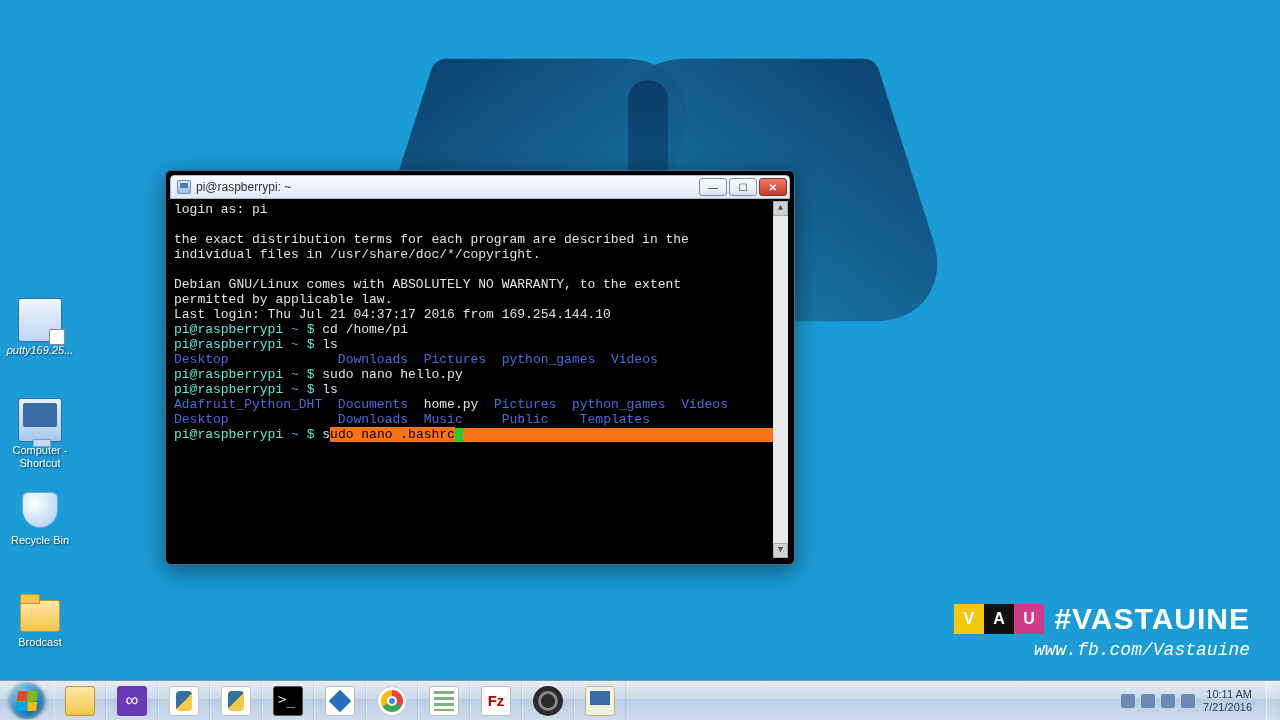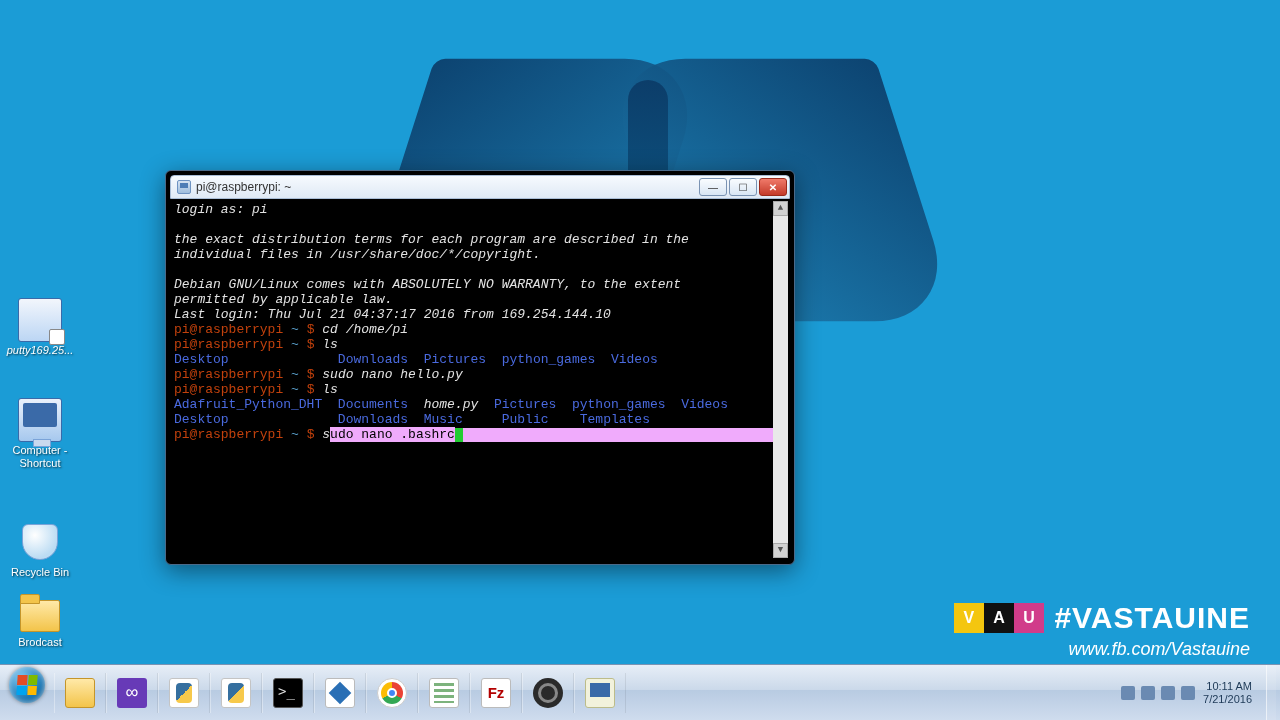--- a/index.html
+++ b/index.html
@@ -24,47 +24,47 @@
 .ico.recycle { border-radius:50%/60%; }
 .ico.recycle::before { content:""; position:absolute; inset:4px; background: radial-gradient(circle at 35% 30%, #fff, #bcdcf3 70%); border-radius:6px 6px 50% 50%; border:1px solid #7aa3d8; }
 .ico.folder::before { content:""; position:absolute; left:2px; top:10px; right:2px; bottom:2px; background: linear-gradient(#ffe9a8,#f3c44a); border:1px solid #c4952a; border-radius:2px; }
 .ico.folder::after { content:""; position:absolute; left:2px; top:4px; width:18px; height:8px; background:#f3c44a; border:1px solid #c4952a; border-radius:2px 2px 0 0; }
 
 
 .watermark { position:absolute; right:30px; bottom:60px; text-align:right; color:#fff; }
 .watermark .hash { font-size:30px; font-weight:700; letter-spacing:1px; display:flex; align-items:center; gap:10px; justify-content:flex-end;}
 .watermark .logo { display:inline-flex; }
 .watermark .logo span { width:30px; height:30px; display:flex; align-items:center; justify-content:center; font-weight:700; font-size:16px; color:#fff;}
-.watermark .url { font-size:18px; font-style:italic; margin-top:4px; }
+.watermark .url { font-size:18px; font-style:italic; margin-top:4px;font-family:Liberation Mono, monospace; }
 
 
 .window { position:absolute; left:165px; top:170px; width:630px; height:395px; background:#000; border:1px solid #4a6a8a; border-radius:6px; box-shadow:0 6px 24px rgba(0,0,0,.45); padding:4px; }
 .titlebar { height:24px; background: linear-gradient(#f6fafe,#dfe9f5); border-radius:4px 4px 0 0; display:flex; align-items:center; padding:0 2px 0 6px; font-size:12px; color:#333; border:1px solid #a9bdd6; }
 .titlebar .ticon { width:14px; height:14px; margin-right:5px; background:linear-gradient(#d6e3f2,#9fbede); border:1px solid #6e93c2; border-radius:2px; position:relative; }
 .titlebar .ticon::after { content:""; position:absolute; left:2px; top:2px; right:2px; bottom:5px; background:#4e7db6; }
 .titlebar .title { flex:1; }
 .titlebar .btns { display:flex; gap:2px; }
 .titlebar .wbtn { width:28px; height:18px; border:1px solid #7a93b3; border-radius:3px; background:linear-gradient(#f9fcff,#d9e6f4); display:flex; align-items:center; justify-content:center; font-size:10px; color:#333; }
 .titlebar .wbtn.close { background:linear-gradient(#f07a6a,#c33a2a); color:#fff; border-color:#9a2a1c; font-weight:bold;}
 .term-body { position:absolute; left:6px; right:6px; top:30px; bottom:6px; background:#000; font-family:"Consolas","Courier New",monospace; font-size:13px; line-height:15px; color:#cfcfcf; overflow:hidden; }
 .term-body .scroll { position:absolute; right:0; top:0; bottom:0; width:15px; background:#e9e9e9; }
 .term-body .scroll .up, .term-body .scroll .down { position:absolute; left:0; right:0; height:15px; background:#d2d2d2; border:1px solid #aaa; font-size:9px; text-align:center; line-height:13px; color:#555;}
 .term-body .scroll .up { top:0; }
 .term-body .scroll .down { bottom:0; }
 .term-content { padding:1px 2px; }
 .tl { white-space:pre; }
-.c-green { color:#c2410c; }
+.c-green { color:#5eead4; }
 .c-blue  { color:#4a6adf; }
 .c-cyan  { color:#589ec9; }
-.c-white { color:#e2e2e2;font-style:italic; }
-.sel { background:#f0abfc; color:#000; }
+.c-white { color:#e2e2e2; }
+.sel { background:#f97316; color:#000; }
 .cursor { display:inline-block; width:8px; height:14px; background:#22cc33; vertical-align:middle; }
 
 
-.taskbar { position:absolute; left:0; right:0; bottom:0; height:56px; background:linear-gradient(#e7eef7,#cbd9ea 45%,#b8cbe2 46%,#cfdcee); border-top:1px solid #7a93b3; display:flex; align-items:stretch; }
+.taskbar { position:absolute; left:0; right:0; bottom:0; height:40px; background:linear-gradient(#e7eef7,#cbd9ea 45%,#b8cbe2 46%,#cfdcee); border-top:1px solid #7a93b3; display:flex; align-items:stretch; }
 .start { width:54px; height:40px; display:flex; align-items:center; justify-content:center; }
 .orb { width:36px; height:36px; border-radius:50%; background:radial-gradient(circle at 35% 30%, #7ec9f5, #1574b3 60%, #0a4a7a); box-shadow: inset 0 0 6px rgba(255,255,255,.7), 0 0 4px rgba(0,0,0,.4); position:relative;}
 .orb .flag { position:absolute; left:8px; top:8px; width:20px; height:20px; display:grid; grid-template-columns:1fr 1fr; grid-template-rows:1fr 1fr; gap:1px; transform:skew(-4deg,0);}
 .orb .flag span:nth-child(1){background:#e34c26;} .orb .flag span:nth-child(2){background:#7fba00;} .orb .flag span:nth-child(3){background:#00a4ef;} .orb .flag span:nth-child(4){background:#ffb900;}
 .pins { display:flex; align-items:center; }
 .pin { width:52px; height:40px; display:flex; align-items:center; justify-content:center; border-left:1px solid rgba(255,255,255,.35); border-right:1px solid rgba(0,0,0,.08);}
 .pin .pi { width:30px; height:30px; border-radius:3px; position:relative; }
 .pi.explorer { background:linear-gradient(#ffe9a8,#f3c44a); border:1px solid #c4952a;}
 .pi.vs { background:#673ab7; } .pi.vs::after{content:"∞";color:#fff;position:absolute;inset:0;display:flex;align-items:center;justify-content:center;font-size:18px;}
 .pi.py1, .pi.py2 { background:#fff; border:1px solid #c4c4c4;} .pi.py1::after,.pi.py2::after{content:"";position:absolute;left:6px;top:4px;width:16px;height:20px;background:linear-gradient(135deg,#356f9f 50%,#f7c94b 50%);border-radius:4px;}
@@ -90,21 +90,21 @@
 <div class="wallpaper-shape shape-body"></div>
 
 <div class="desktop-icon" style="left:2px; top:298px;font-style:italic;">
   <div class="ico shortcut"></div>
   <div class="lbl">putty169.25...</div>
 </div>
 <div class="desktop-icon" style="left:2px; top:398px;">
   <div class="ico computer"></div>
   <div class="lbl">Computer - Shortcut</div>
 </div>
-<div class="desktop-icon" style="left:2px; top:520px;">
+<div class="desktop-icon" style="left:2px; top:488px;">
   <div class="ico recycle"></div>
   <div class="lbl">Recycle Bin</div>
 </div>
 <div class="desktop-icon" style="left:2px; top:590px;">
   <div class="ico folder"></div>
   <div class="lbl">Brodcast</div>
 </div>
 
 <div class="window">
   <div class="titlebar">

